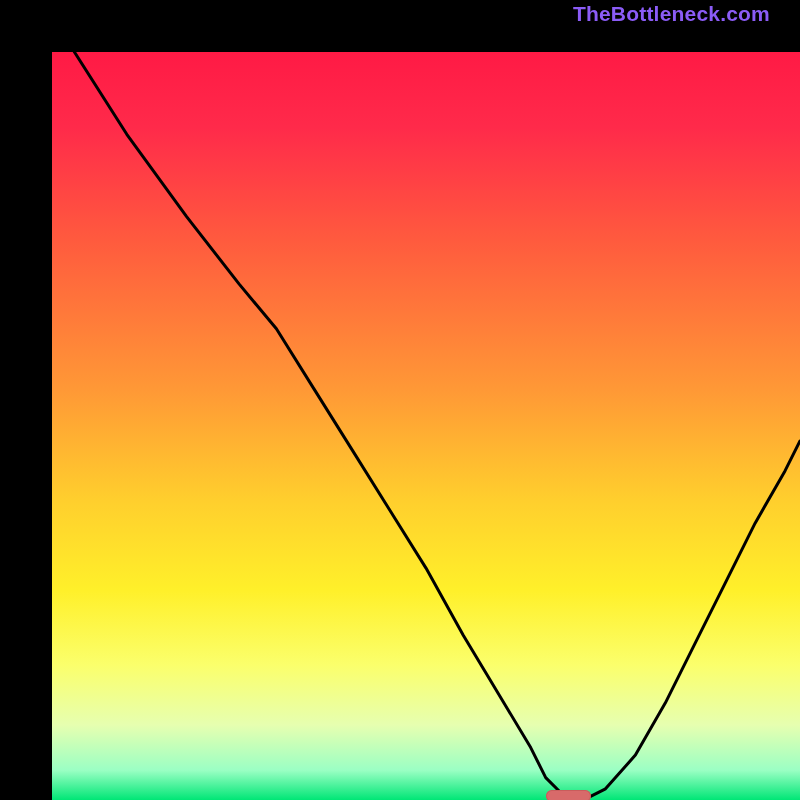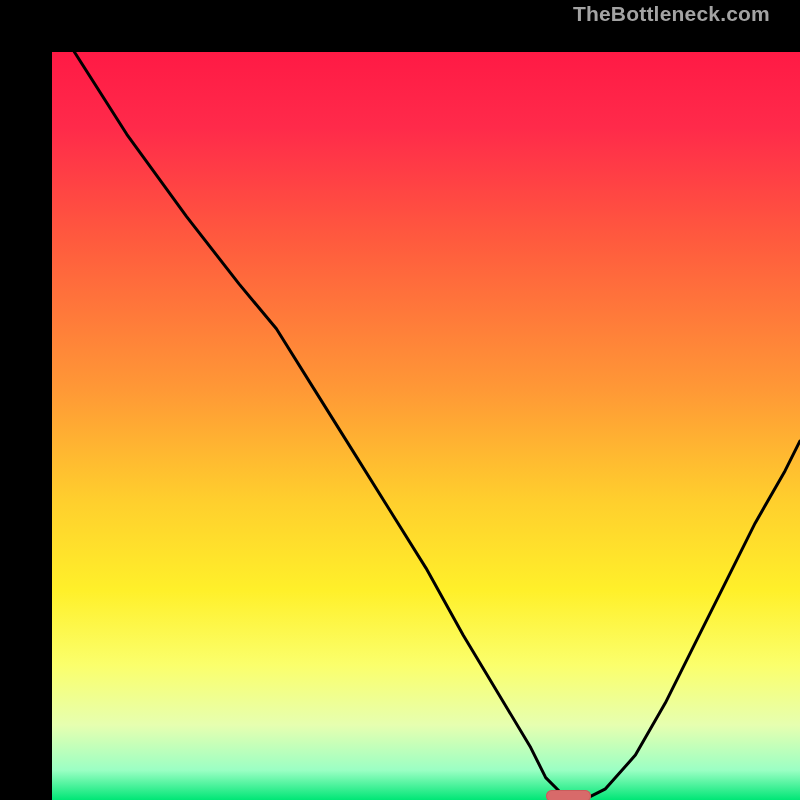--- a/index.html
+++ b/index.html
@@ -27,21 +27,21 @@
     height: 748px;
     overflow: hidden;
   }
   .watermark {
     position: absolute;
     top: 2px;
     right: 30px;
     font-family: Arial, Helvetica, sans-serif;
     font-size: 21px;
     font-weight: 600;
-    color: #a3a3a3;
+    color: #8b5cf6;
     letter-spacing: 0.2px;
   }
   .marker {
     position: absolute;
     border-radius: 999px;
   }
 </style>
 </head>
 <body>
 

